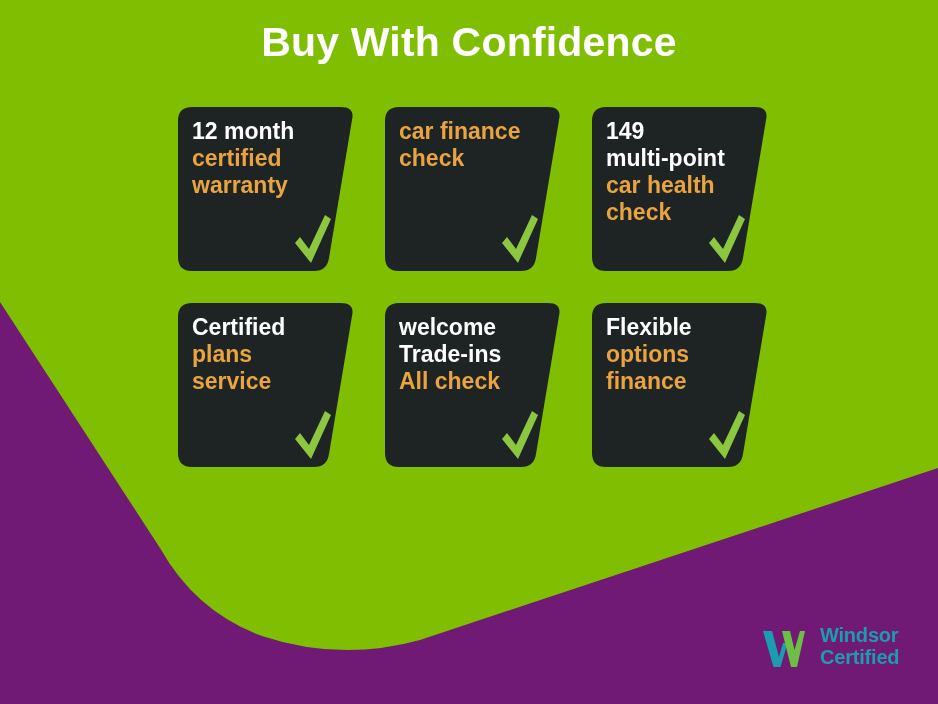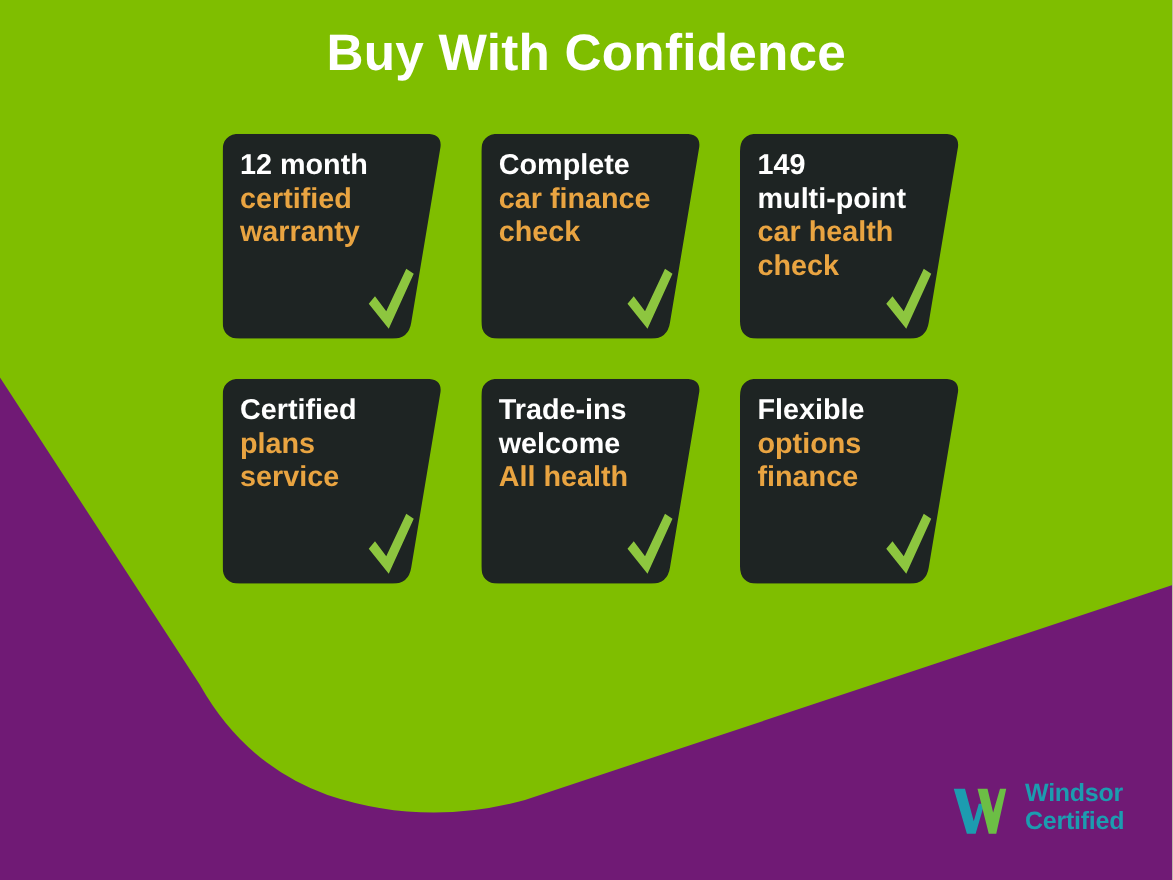--- a/index.html
+++ b/index.html
@@ -144,21 +144,20 @@
         <div class="check-icon">
           <svg viewBox="0 0 40 52" xmlns="http://www.w3.org/2000/svg">
             <path d="M2 30 L7 24 L16 36 L32 2 L38 6 L18 50 Z" fill="#8DC63F"></path>
           </svg>
         </div>
       </div>
 
       <div class="card">
         <div class="card-shape"></div>
         <div class="card-text">
-          <span class="line-primary">Complete</span>
           <span class="line-accent">car finance</span>
           <span class="line-accent">check</span>
         </div>
         <div class="check-icon">
           <svg viewBox="0 0 40 52" xmlns="http://www.w3.org/2000/svg">
             <path d="M2 30 L7 24 L16 36 L32 2 L38 6 L18 50 Z" fill="#8DC63F"></path>
           </svg>
         </div>
       </div>
 
@@ -191,23 +190,23 @@
         <div class="check-icon">
           <svg viewBox="0 0 40 52" xmlns="http://www.w3.org/2000/svg">
             <path d="M2 30 L7 24 L16 36 L32 2 L38 6 L18 50 Z" fill="#8DC63F"></path>
           </svg>
         </div>
       </div>
 
       <div class="card">
         <div class="card-shape"></div>
         <div class="card-text">
+          <span class="line-primary">welcome</span>
           <span class="line-primary">Trade-ins</span>
-          <span class="line-primary">welcome</span>
-          <span class="line-accent">All health</span>
+          <span class="line-accent">All check</span>
         </div>
         <div class="check-icon">
           <svg viewBox="0 0 40 52" xmlns="http://www.w3.org/2000/svg">
             <path d="M2 30 L7 24 L16 36 L32 2 L38 6 L18 50 Z" fill="#8DC63F"></path>
           </svg>
         </div>
       </div>
 
       <div class="card">
         <div class="card-shape"></div>

